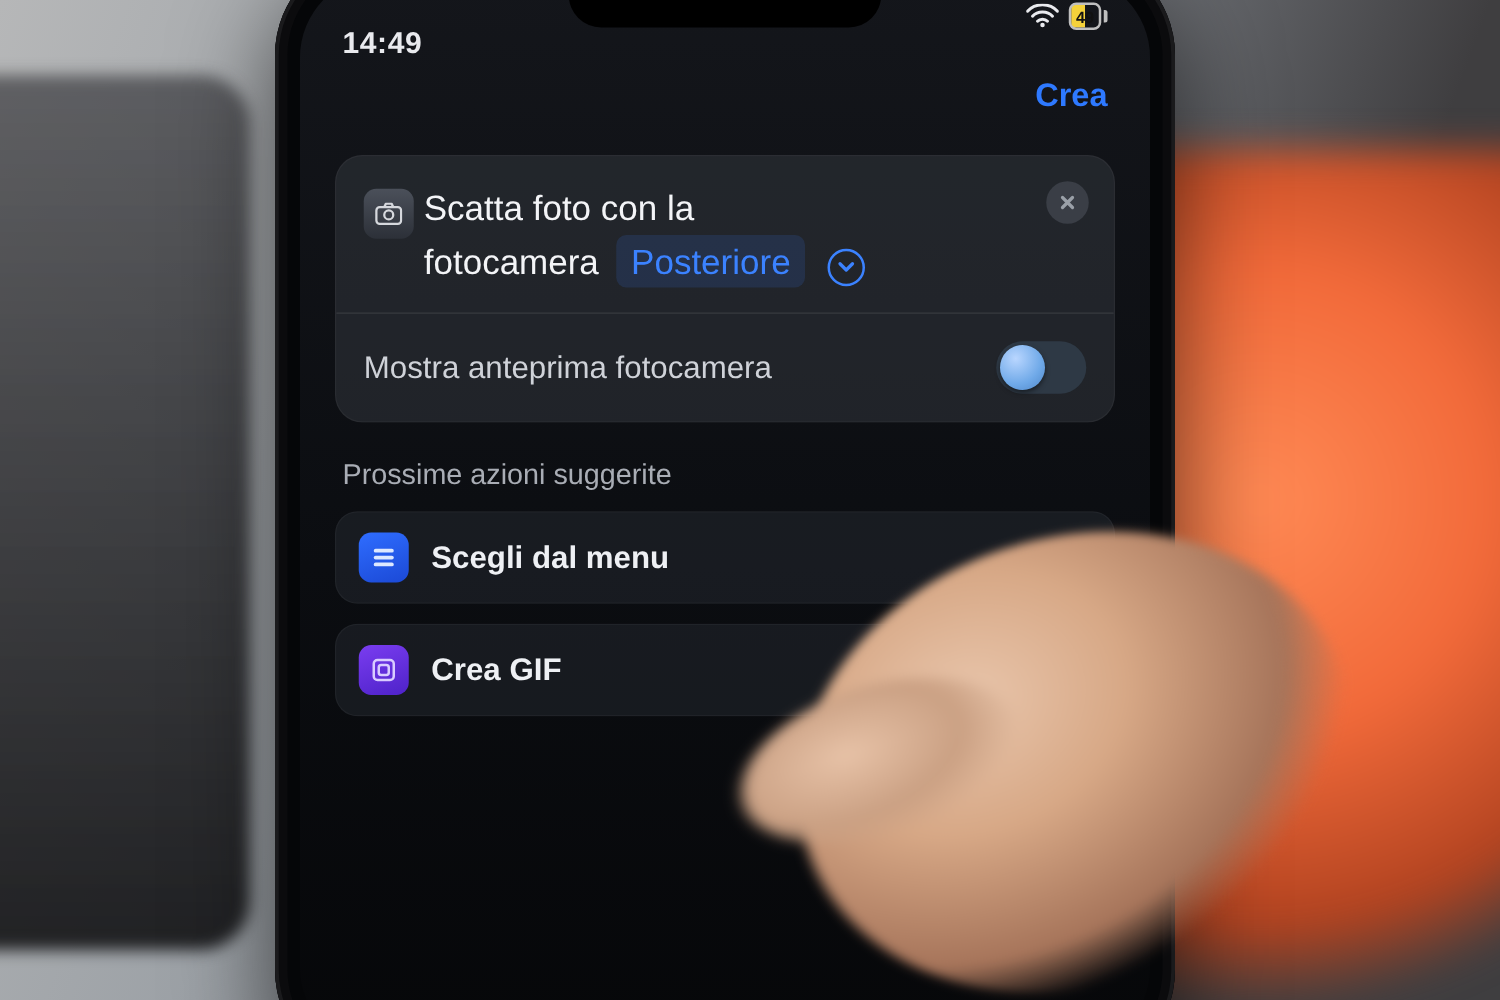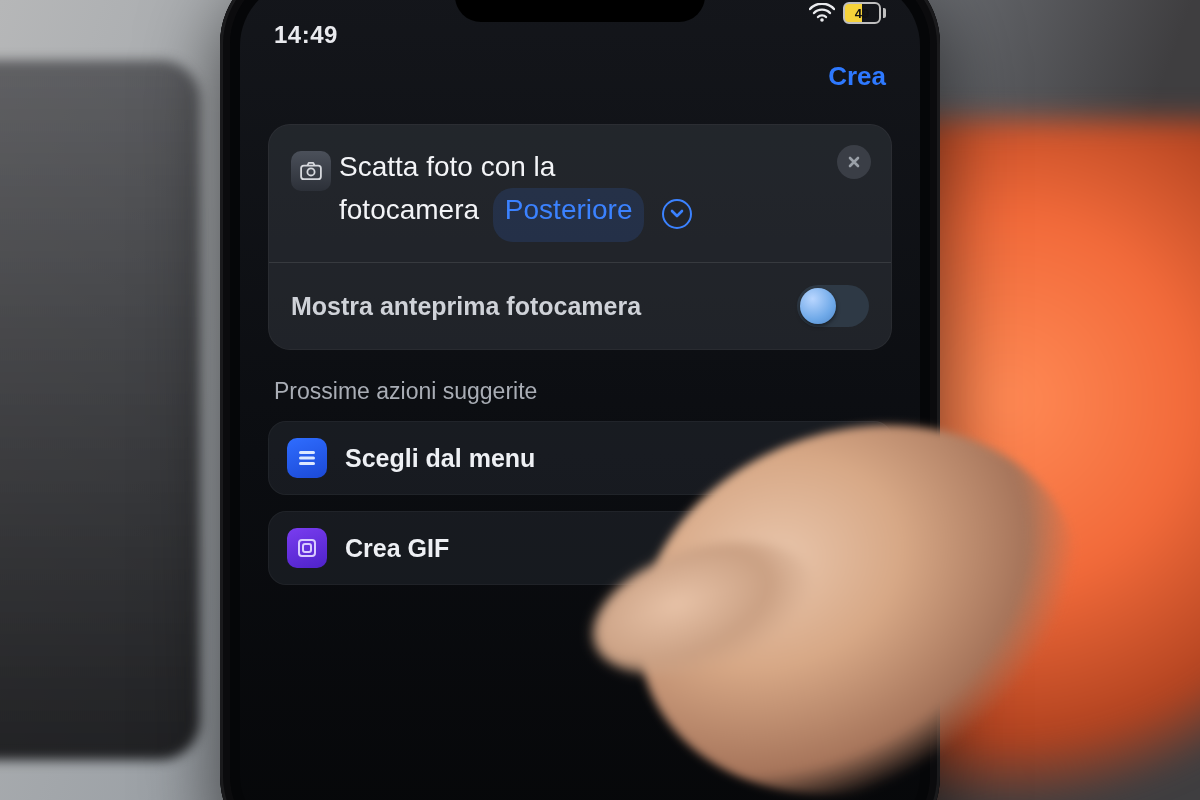--- a/index.html
+++ b/index.html
@@ -44,21 +44,21 @@
   .statusbar {
     display:flex; justify-content:space-between; align-items:center;
     padding: 14px 34px 0 34px; height: 52px; font-weight:600;
   }
   .statusbar .time { font-size: 24px; letter-spacing:.5px;margin-top:44px; }
   .status-right { display:flex; align-items:center; gap:8px; }
   .battery {
     display:flex; align-items:center; gap:2px;
   }
   .battery-body{
-    width:38px; height:22px; border:2px solid #bfbfbf; border-radius:6px; position:relative;
+    width:26px; height:22px; border:2px solid #bfbfbf; border-radius:6px; position:relative;
     background: linear-gradient(90deg,#f5d23a 0 49%, transparent 49%);
     display:flex; align-items:center; justify-content:center;
     font-size:13px; font-weight:700; color:#111;
   }
   .battery-cap{ width:3px; height:10px; background:#bfbfbf; border-radius:0 2px 2px 0;}
 
   .navbar {
     display:flex; align-items:center; justify-content:center;
     position:relative; height:76px; margin-top:6px;
   }
@@ -100,39 +100,38 @@
     width:40px; height:40px; border-radius:10px; flex:none;
     background:linear-gradient(180deg,#4b505a,#2c3038);
     display:flex; align-items:center; justify-content:center; margin-top:4px;
   }
   .action-text{
     font-size:28px; line-height:1.45; color:#f3f4f7; font-weight:500;
   }
   .param{
     display:inline-flex; align-items:center; gap:10px;
     color:#3b82ff; background:rgba(59,130,255,.14);
-    padding:2px 12px 12px 12px; border-radius:20px; margin-left:6px;
+    padding:2px 12px 0 12px; border-radius:8px; margin-left:6px;
   }
   .param-chev{
     width:30px;height:30px;border-radius:50%;
     border:2.5px solid #3b82ff; display:inline-flex;align-items:center;justify-content:center;
     margin-left:10px;
   }
   .close-pill{
     position:absolute; right:20px; top:20px;
     width:34px;height:34px;border-radius:50%;
     background:#3a3e46; display:flex;align-items:center;justify-content:center;
   }
 
   .divider{ height:1px; background:rgba(255,255,255,.10); }
 
   .card-row{
     display:flex; align-items:center; justify-content:space-between;
     padding:22px 22px;
-    font-weight:bold;
   }
   .card-row .label{ font-size:25px; color:#cfd2d8; }
 
   .switch{
     width:72px; height:42px; border-radius:42px;
     background:#2e3945; position:relative;
   }
   .switch .knob{
     position:absolute; top:3px; left:3px;
     width:36px;height:36px;border-radius:50%;

